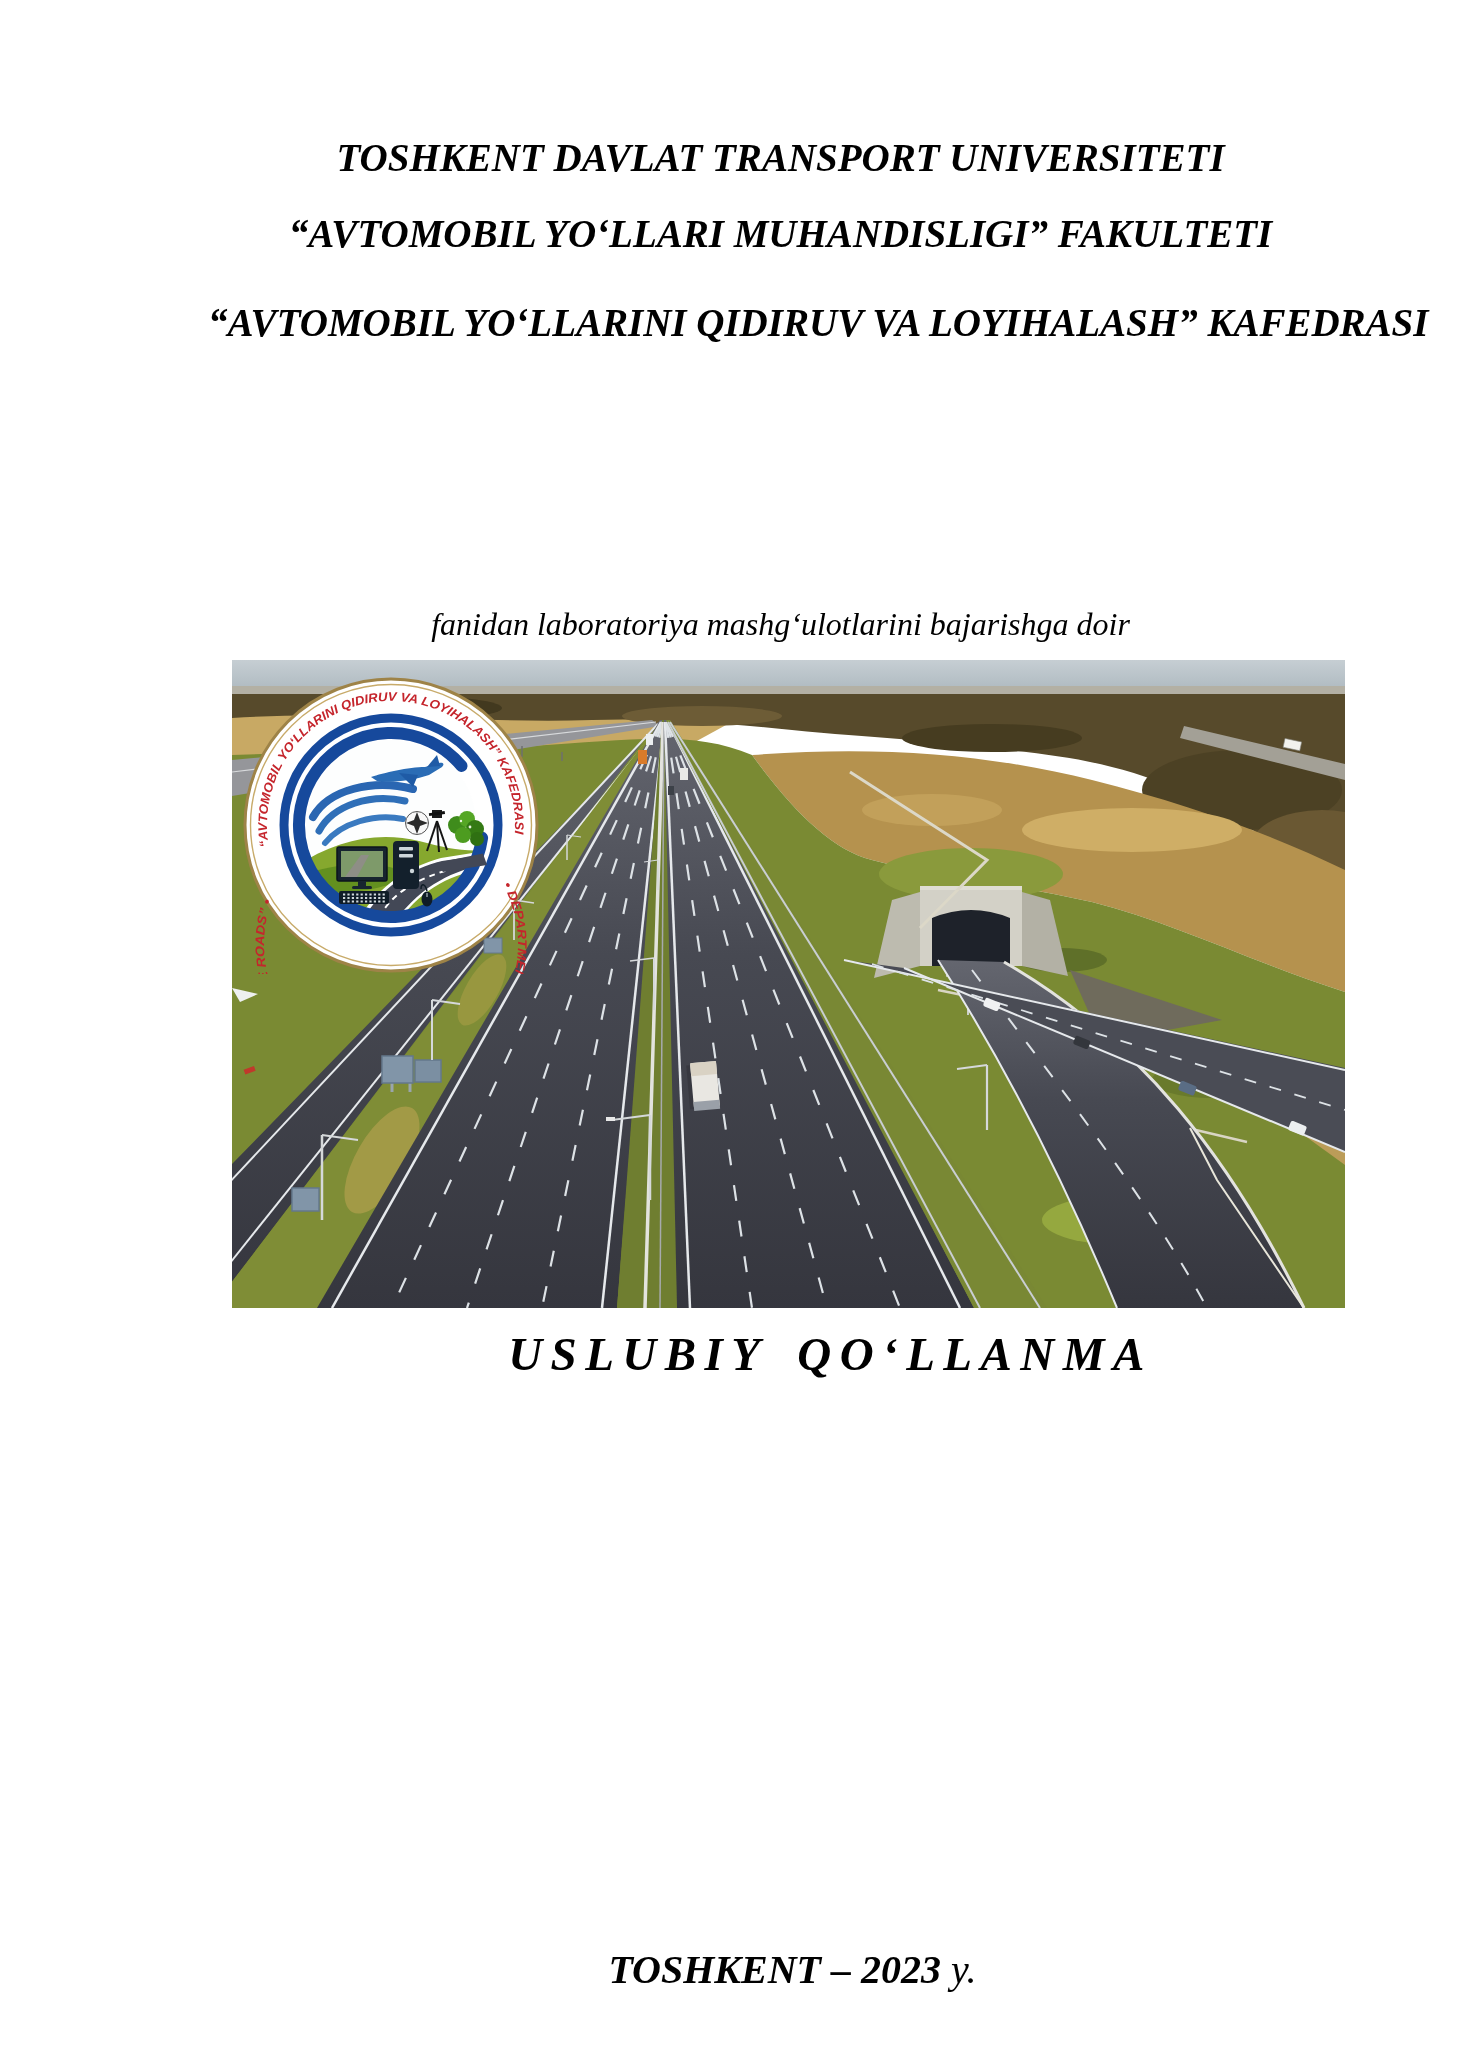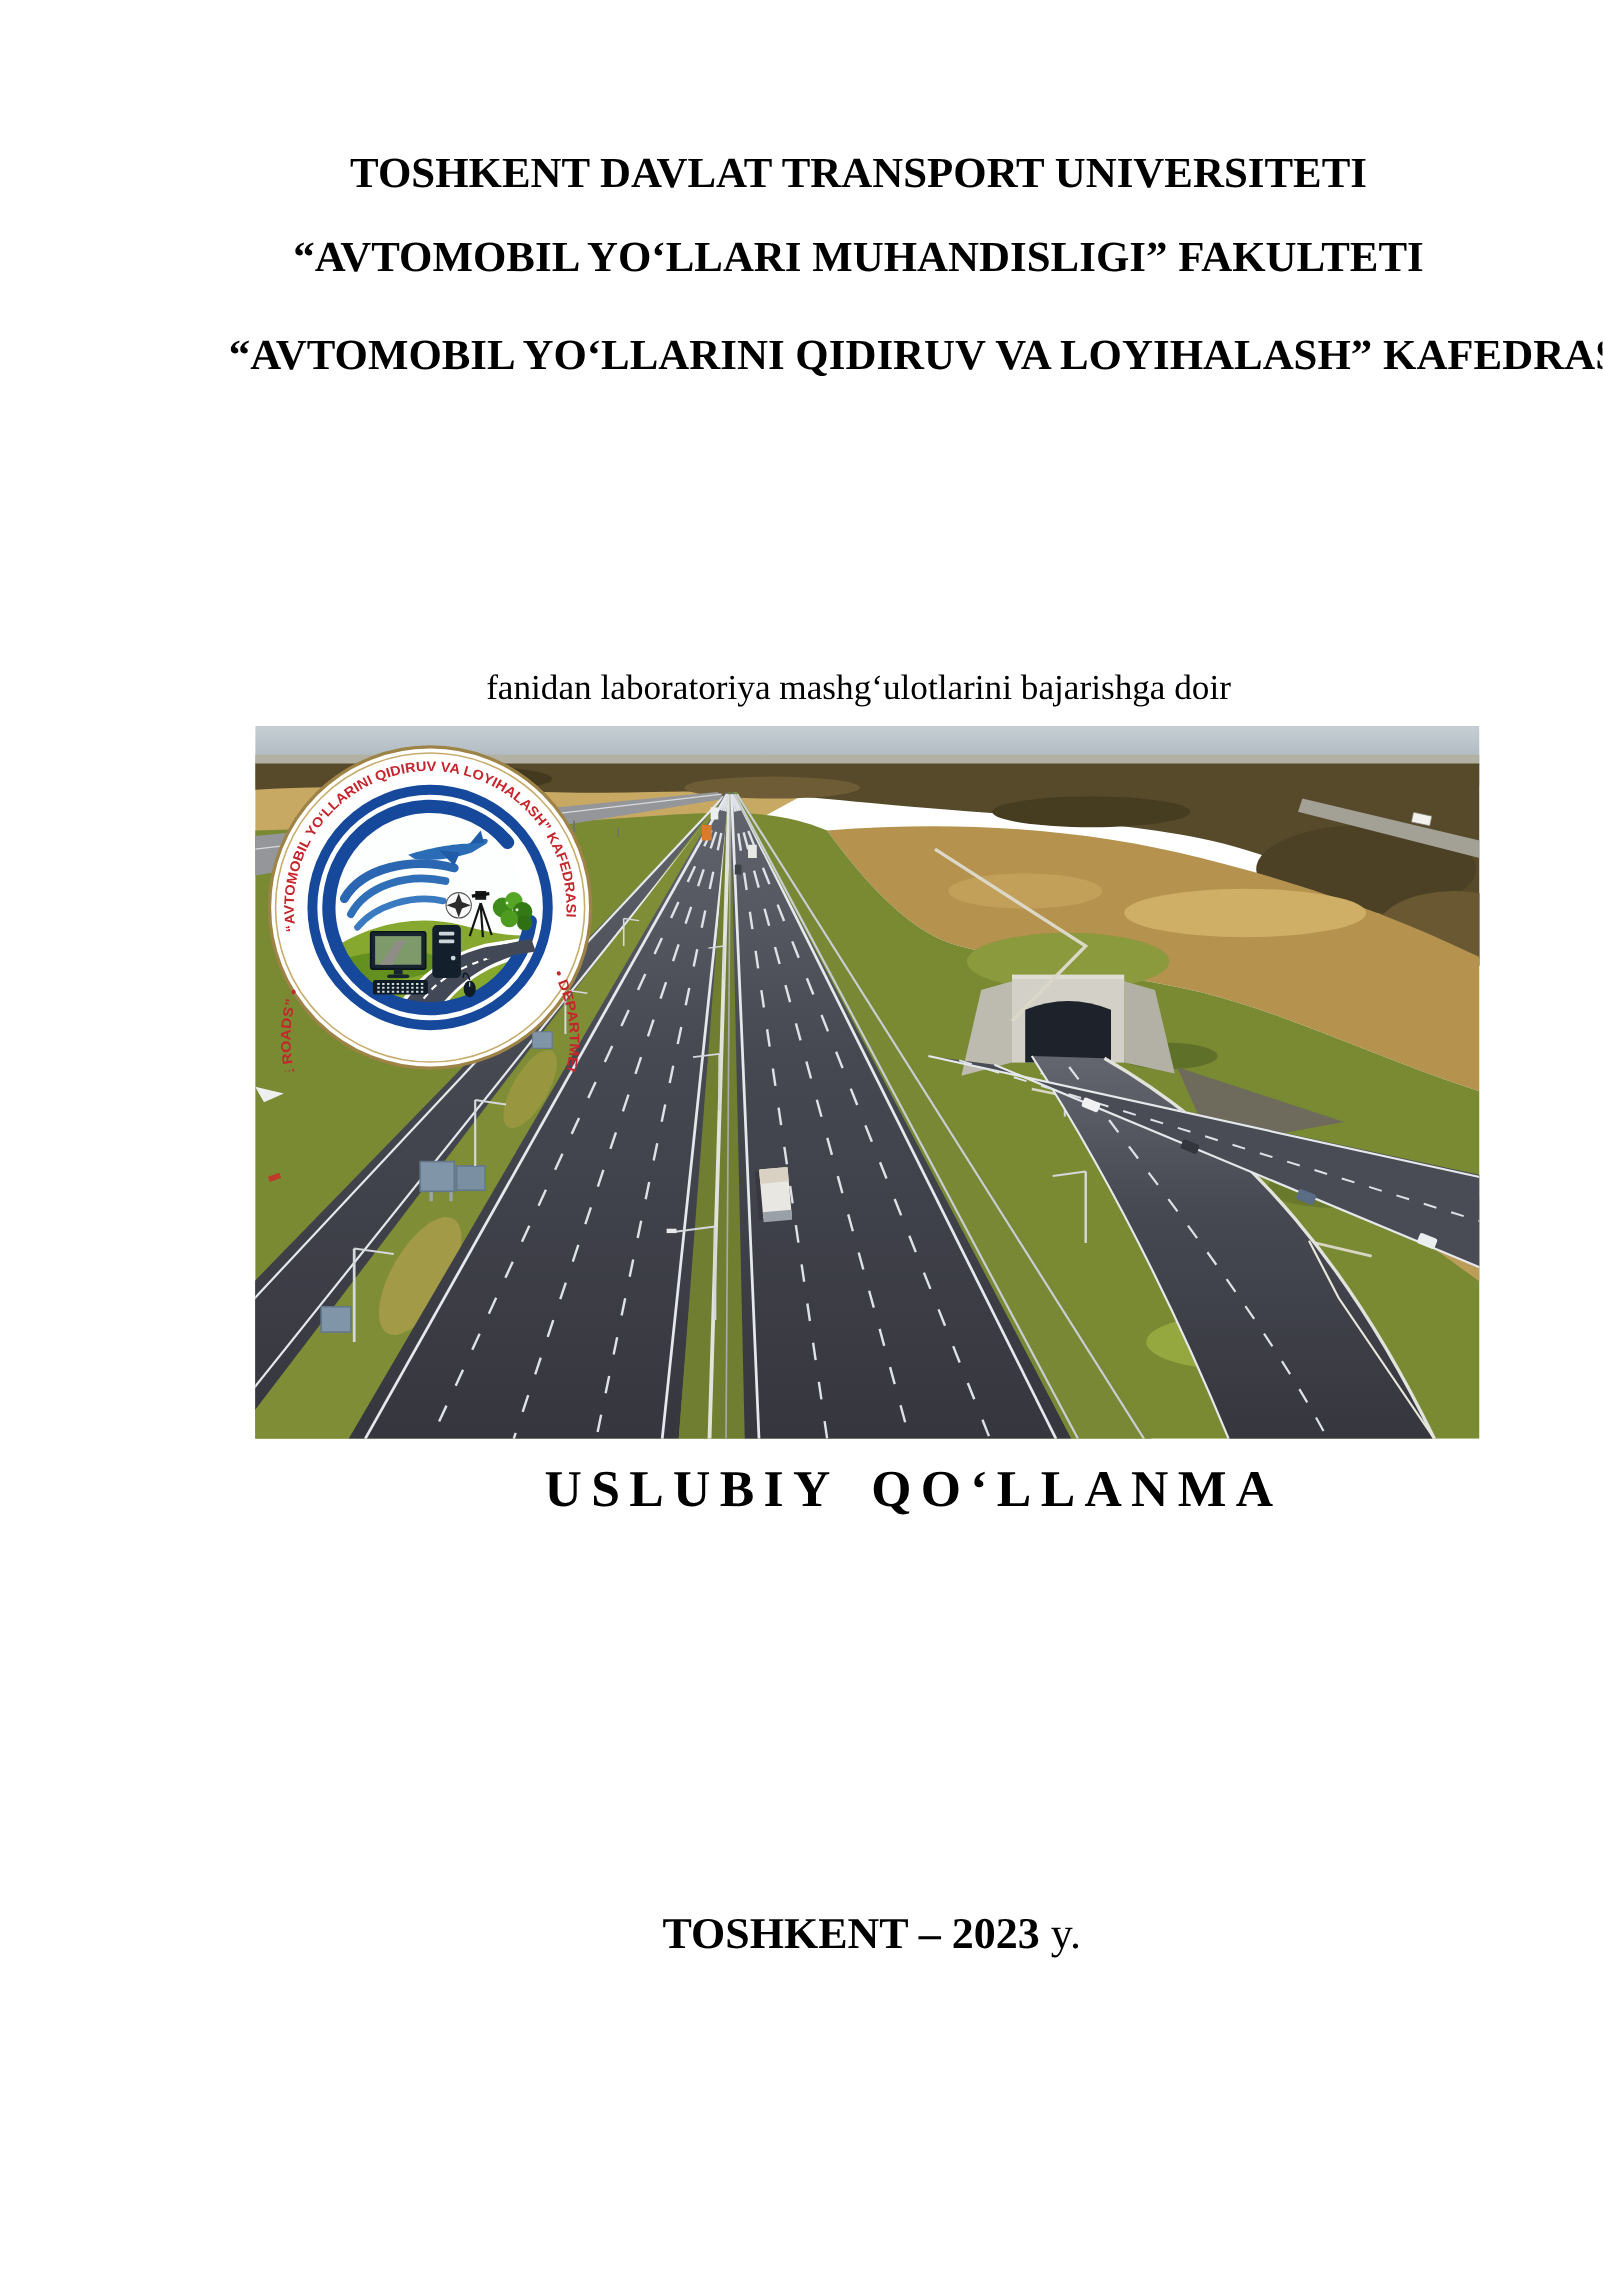--- a/index.html
+++ b/index.html
@@ -1,17 +1,17 @@
 <!DOCTYPE html>
 <html><head>
 <meta charset="utf-8">
 <style>
   html,body{margin:0;padding:0;background:#ffffff;}
   .page{position:relative;width:1457px;height:2067px;background:#ffffff;overflow:hidden;
-        font-family:"Liberation Serif", serif;color:#000;}
+        font-family:"Liberation Serif", serif;color:#000;font-style:italic;}
   .cline{position:absolute;left:208px;width:1145px;text-align:center;line-height:1;white-space:nowrap;}
   .hdr{font-size:39px;font-weight:bold;}
   .ttl{font-size:47px;font-weight:bold;}
   .sub{font-size:32px;font-weight:normal;}
   .doctype{font-size:47px;font-weight:bold;letter-spacing:0.18em;word-spacing:0.22em;transform:translateX(50px);margin-top:10px;}
   .spec{font-size:40px;transform:translateX(84px);}
   .footerline{font-size:40px;transform:translateX(12px);}
   .footer-bold{font-weight:bold;}
   .photo-wrap{position:absolute;left:232px;top:660px;width:1113px;height:648px;}
   .photo-wrap svg.scene{position:absolute;left:0;top:0;width:100%;height:100%;display:block;}
@@ -273,15 +273,15 @@
         </text>
         <text class="arc-text">
           <textPath href="#arcBot" startOffset="0" textLength="505" lengthAdjust="spacingAndGlyphs">• DEPARTMENT OF “RESEARCH AND DESIGN OF AUTOMOBILE ROADS” •</textPath>
         </text>
       </svg>
     </div>
   </div>
 
   <div class="cline doctype" style="top:1321px">USLUBIY QO‘LLANMA</div>
 
-  <div class="cline footerline" style="top:1738px"><span class="footer-bold">TOSHKENT – 2023</span><span> y.</span></div>
+  <div class="cline footerline" style="top:1950px"><span class="footer-bold">TOSHKENT – 2023</span><span> y.</span></div>
 
 </div>
 
 </body></html>

